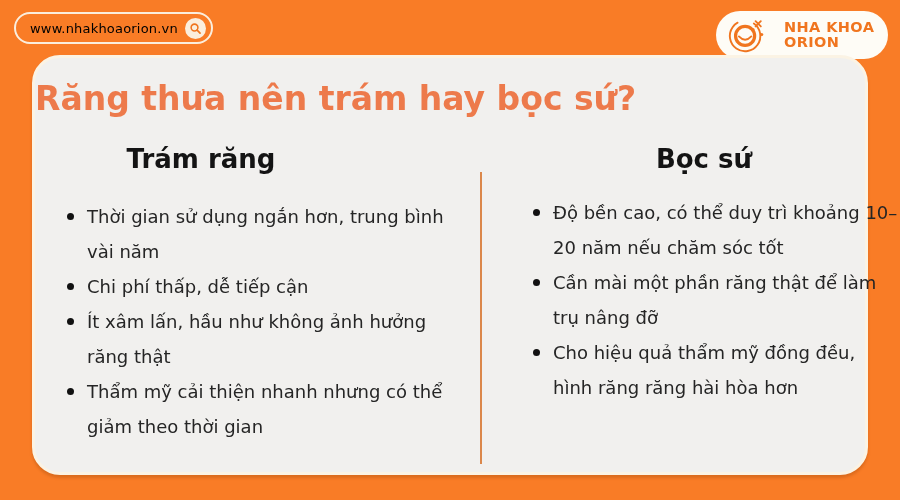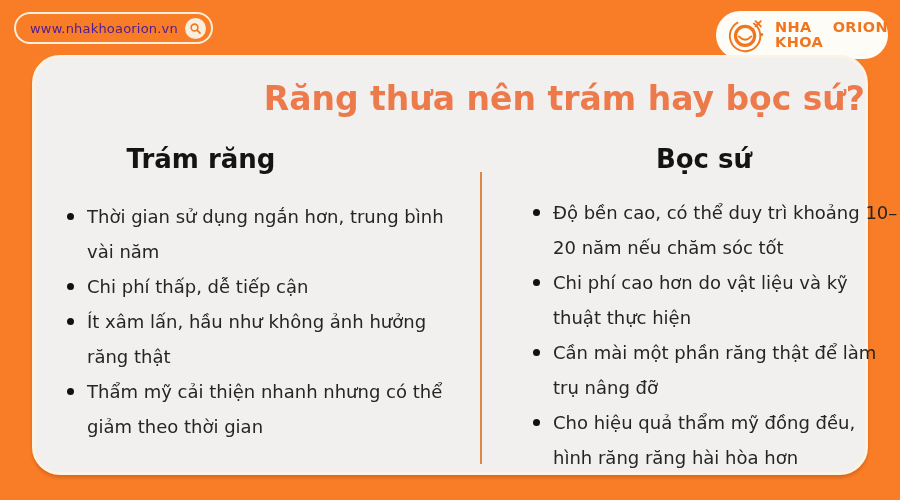--- a/index.html
+++ b/index.html
@@ -26,21 +26,21 @@
     display: flex;
     align-items: center;
     gap: 7px;
     padding: 0 5px 0 14px;
     border: 2px solid #FBEEDD;
     border-radius: 18px;
     box-sizing: border-box;
     cursor: pointer;
   }
   .url-text {
-    color: #4c1d95;
+    color: #000000;
     font-size: 13px;
     letter-spacing: 0.2px;
     white-space: nowrap;
   }
   .search-circle {
     width: 21px;
     height: 21px;
     border-radius: 50%;
     background: #FBEEDD;
     display: flex;
@@ -59,26 +59,27 @@
     background: #FEFCF6;
     border-radius: 25px;
     display: flex;
     align-items: center;
     gap: 8px;
     padding-left: 11px;
     box-sizing: border-box;
   }
   .brand-text {
     display: flex;
-    flex-direction: row;
+    flex-direction: column;
     color: #F0751F;
     font-weight: bold;
     font-size: 14.5px;
     line-height: 15.5px;
     letter-spacing: 0.4px;
+    margin-left: 9px;
   }
 
   
   .card {
     position: absolute;
     left: 32px;
     top: 55px;
     width: 836px;
     height: 420px;
     background: #F1F0EE;
@@ -86,21 +87,21 @@
     border-radius: 28px;
     box-sizing: border-box;
     box-shadow: 0 3px 3px rgba(130, 55, 5, 0.25);
   }
   .card-title {
     position: absolute;
     left: 0;
     right: 0;
     top: 21px;
     margin: 0;
-    text-align: right;
+    text-align: left;
     font-size: 33px;
     font-weight: bold;
     color: #ED7A4B;
   }
   .col-heading {
     position: absolute;
     top: 86px;
     width: 260px;
     margin: 0;
     text-align: center;
@@ -199,19 +200,18 @@
 
     <ul class="bullet-list list-left">
       <li>Thời gian sử dụng ngắn hơn, trung bình vài năm</li>
       <li>Chi phí thấp, dễ tiếp cận</li>
       <li>Ít xâm lấn, hầu như không ảnh hưởng răng thật</li>
       <li>Thẩm mỹ cải thiện nhanh nhưng có thể giảm theo thời gian</li>
     </ul>
 
     <ul class="bullet-list list-right">
       <li>Độ bền cao, có thể duy trì khoảng 10–20 năm nếu chăm sóc tốt</li>
-      <li>Chi phí cao hơn do vật liệu và kỹ thuật thực hiện</li>
       <li>Cần mài một phần răng thật để làm trụ nâng đỡ</li>
       <li>Cho hiệu quả thẩm mỹ đồng đều, hình răng răng hài hòa hơn</li>
     </ul>
   </div>
 
 </div>
 
 </body></html>

